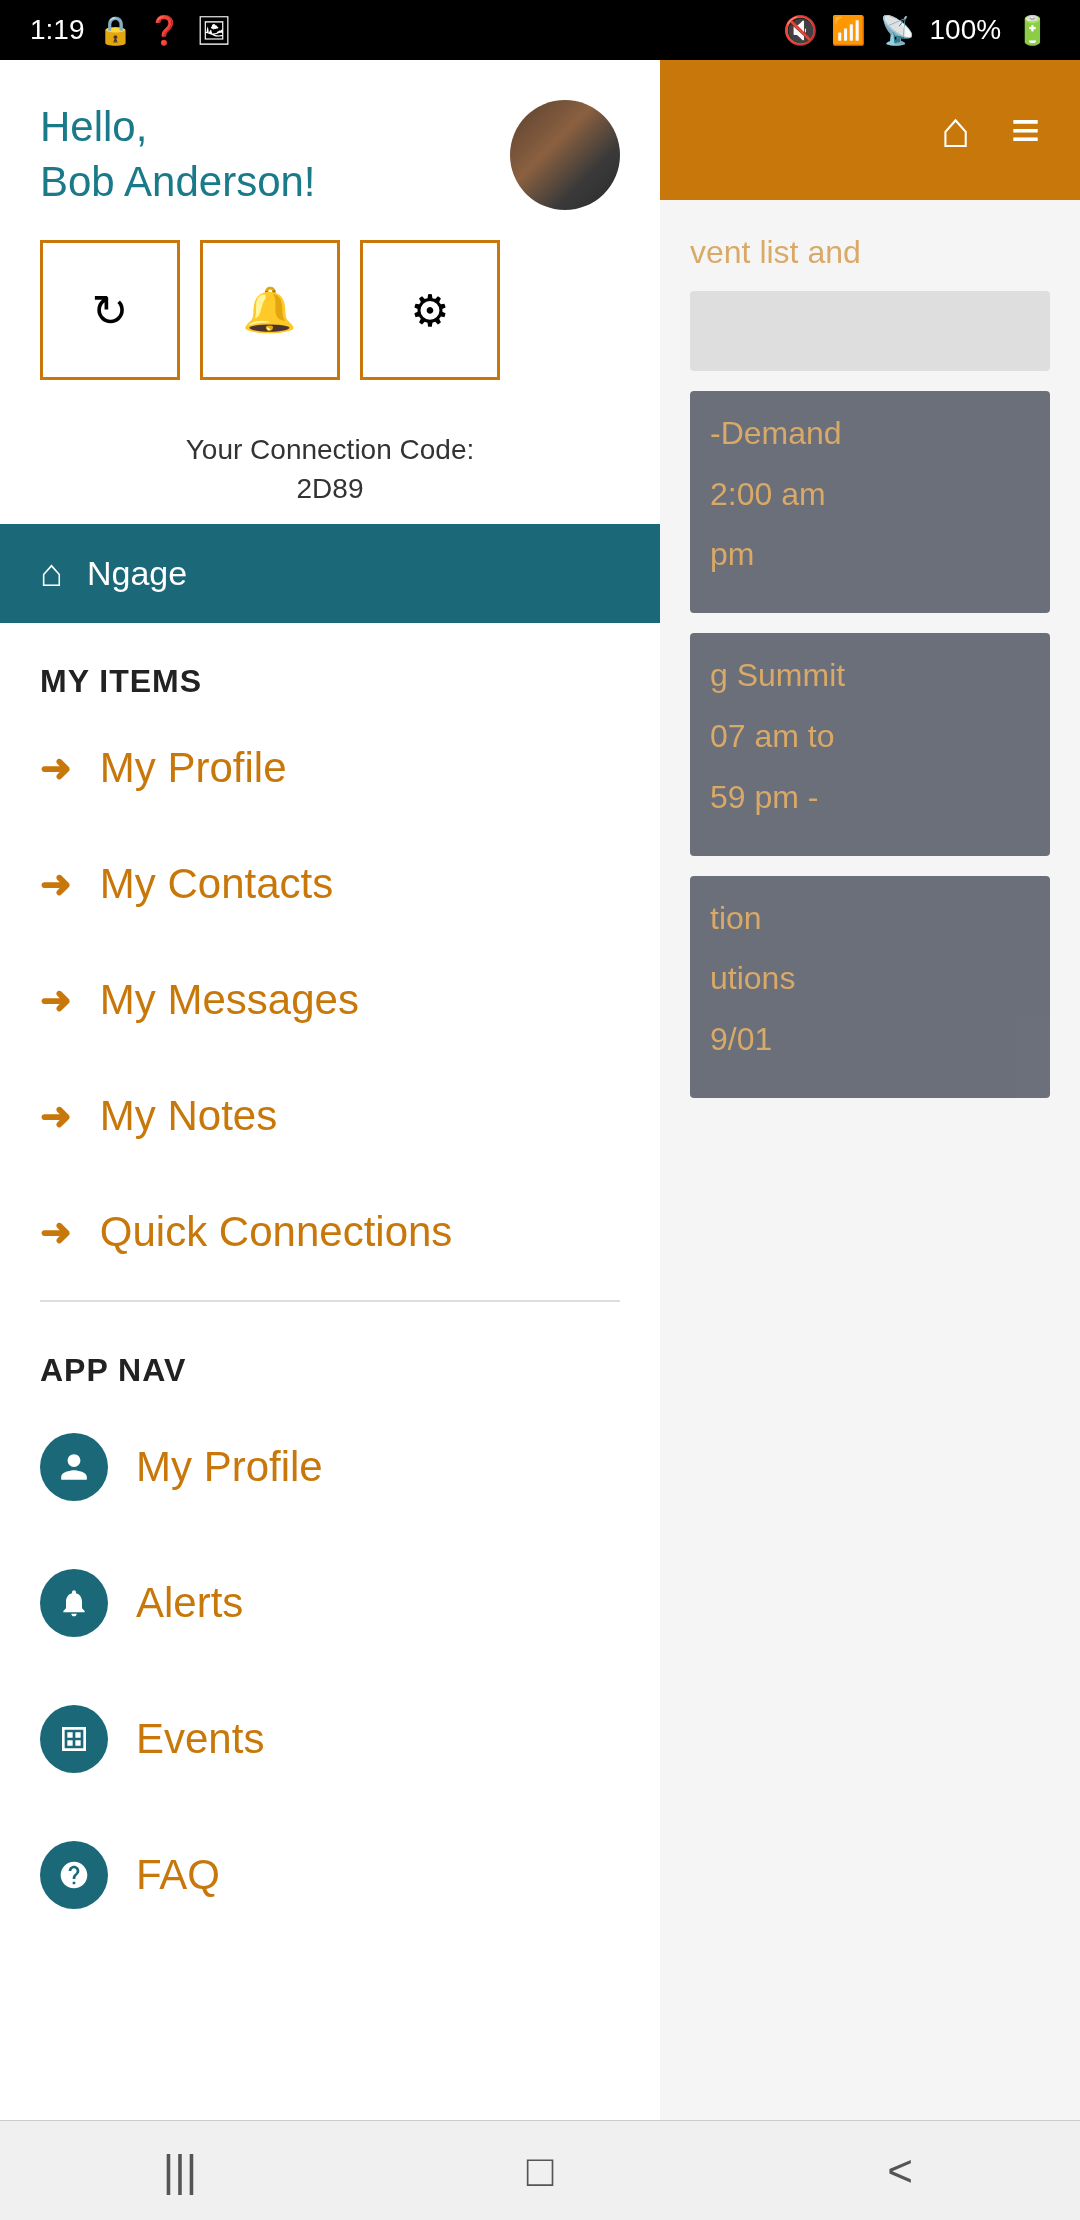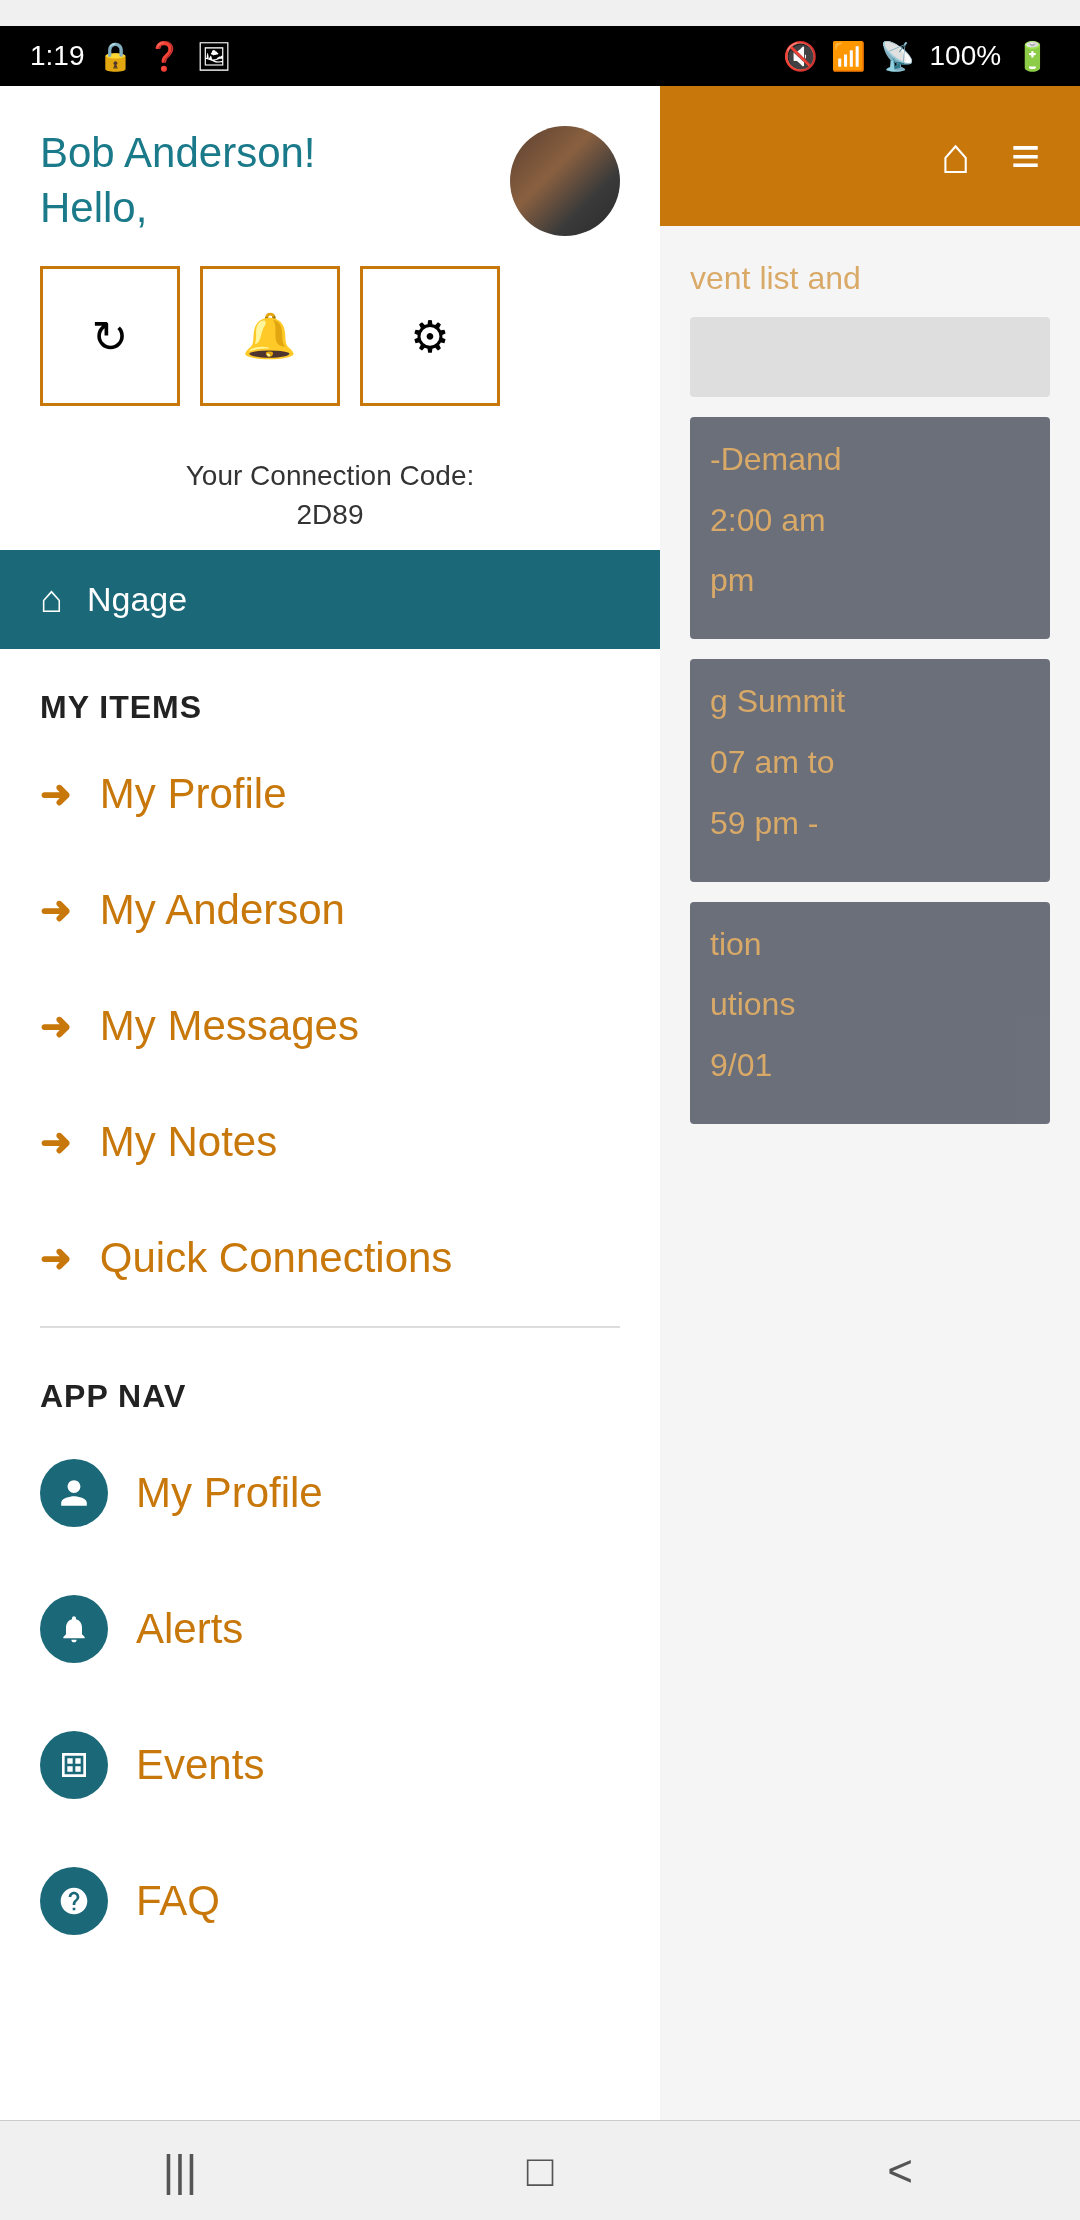--- a/index.html
+++ b/index.html
@@ -20,21 +20,20 @@
       height: 60px;
       background: #000;
       display: flex;
       align-items: center;
       justify-content: space-between;
       padding: 0 30px;
       color: #fff;
       font-size: 28px;
       position: relative;
       z-index: 100;
-      margin-top: 26px;
     }
     .status-left { display: flex; align-items: center; gap: 14px; }
     .status-right { display: flex; align-items: center; gap: 14px; }
 
     
     .main-layout {
       display: flex;
       width: 100%;
       height: 2160px;
       position: relative;
@@ -278,22 +277,22 @@
     <span>🔋</span>
   </div>
 </div>
 
 <div class="main-layout">
 
   <div class="sidebar">
 
     <div class="sidebar-header">
       <div>
+        <div class="greeting-text">Hello,</div>
         <div class="greeting-text">Bob Anderson!</div>
-        <div class="greeting-text">Hello,</div>
       </div>
       <div class="avatar">
         <div class="avatar-img"></div>
       </div>
     </div>
 
     <div class="action-buttons">
       <button class="action-btn">
         <span>↻</span>
       </button>
@@ -317,21 +316,21 @@
 
     <div class="section-label">MY ITEMS</div>
 
     <div class="menu-item">
       <span class="menu-arrow">➜</span>
       <span class="menu-label">My Profile</span>
     </div>
 
     <div class="menu-item">
       <span class="menu-arrow">➜</span>
-      <span class="menu-label">My Anderson</span>
+      <span class="menu-label">My Contacts</span>
     </div>
 
     <div class="menu-item">
       <span class="menu-arrow">➜</span>
       <span class="menu-label">My Messages</span>
     </div>
 
     <div class="menu-item">
       <span class="menu-arrow">➜</span>
       <span class="menu-label">My Notes</span>

